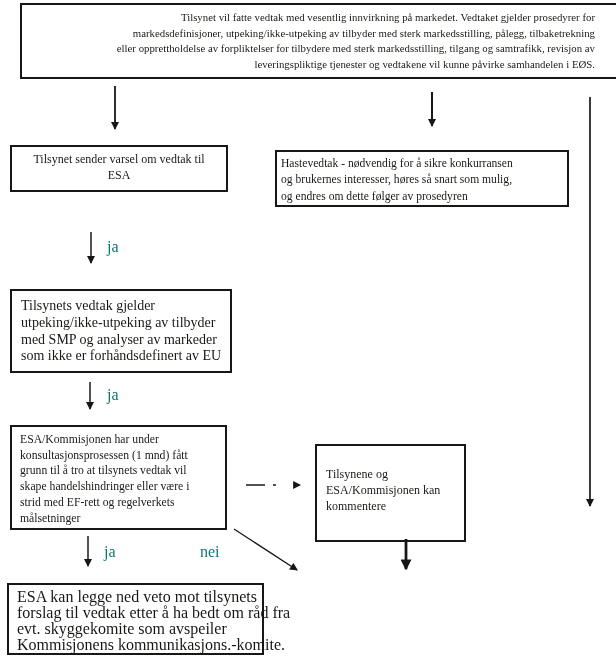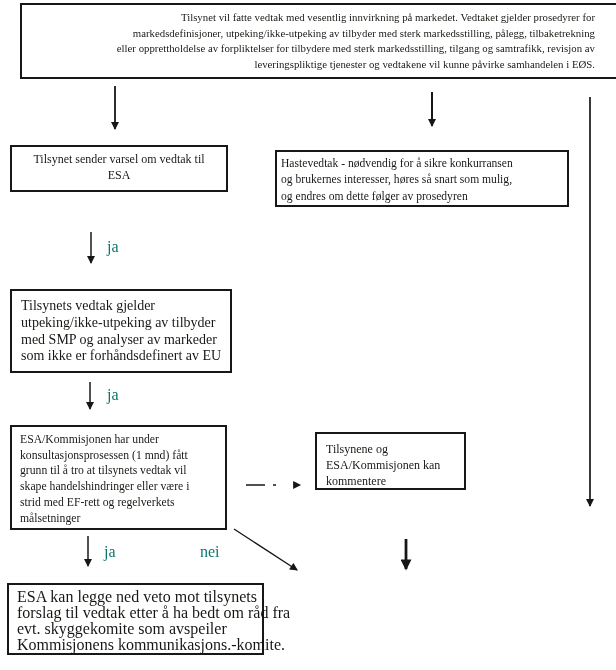--- a/index.html
+++ b/index.html
@@ -19,21 +19,21 @@
     background:transparent;
     white-space:pre;
     overflow:visible;
   }
   .b-top        {left:6;  }
   .box.b-top    {left:20px;  top:3px;   width:601px; height:76px;  font-size:10.8px; line-height:15.6px; padding:5px 24px;text-align:right;}
   .box.b-varsel {left:10px; top:145px; width:218px; height:47px;  font-size:12px;   line-height:16px;   padding:4px 8px;text-align:center;}
   .box.b-haste  {left:275px;top:150px; width:294px; height:57px;  font-size:11.6px; line-height:16.4px; padding:4px 4px;}
   .box.b-smp    {left:10px; top:289px; width:222px; height:84px;  font-size:14px;   line-height:16.8px; padding:7px 9px;}
   .box.b-konsult{left:10px; top:425px; width:217px; height:105px; font-size:11.7px; line-height:15.7px; padding:5px 8px;}
-  .box.b-komment{left:315px;top:432px; width:151px; height:58px;  font-size:12px;   line-height:16.2px; padding:7px 9px;}
+  .box.b-komment{left:315px;top:444px; width:151px; height:98px;  font-size:12px;   line-height:16.2px; padding:20px 9px;}
   .box.b-veto   {left:7px;  top:583px; width:257px; height:72px;  font-size:16px;   line-height:16px;   padding:4px 8px;}
   .box.b-fatte  {left:290px;top:585px; width:318px; height:72px;  font-size:12px;   line-height:16px;   padding:4px 9px;}
   .lbl{
     position:absolute;
     font-size:16px;
     line-height:14px;
     color:#0f766e;
   }
   .lbl.ja1{left:107px;top:240px;}
   .lbl.ja2{left:107px;top:388px;}

